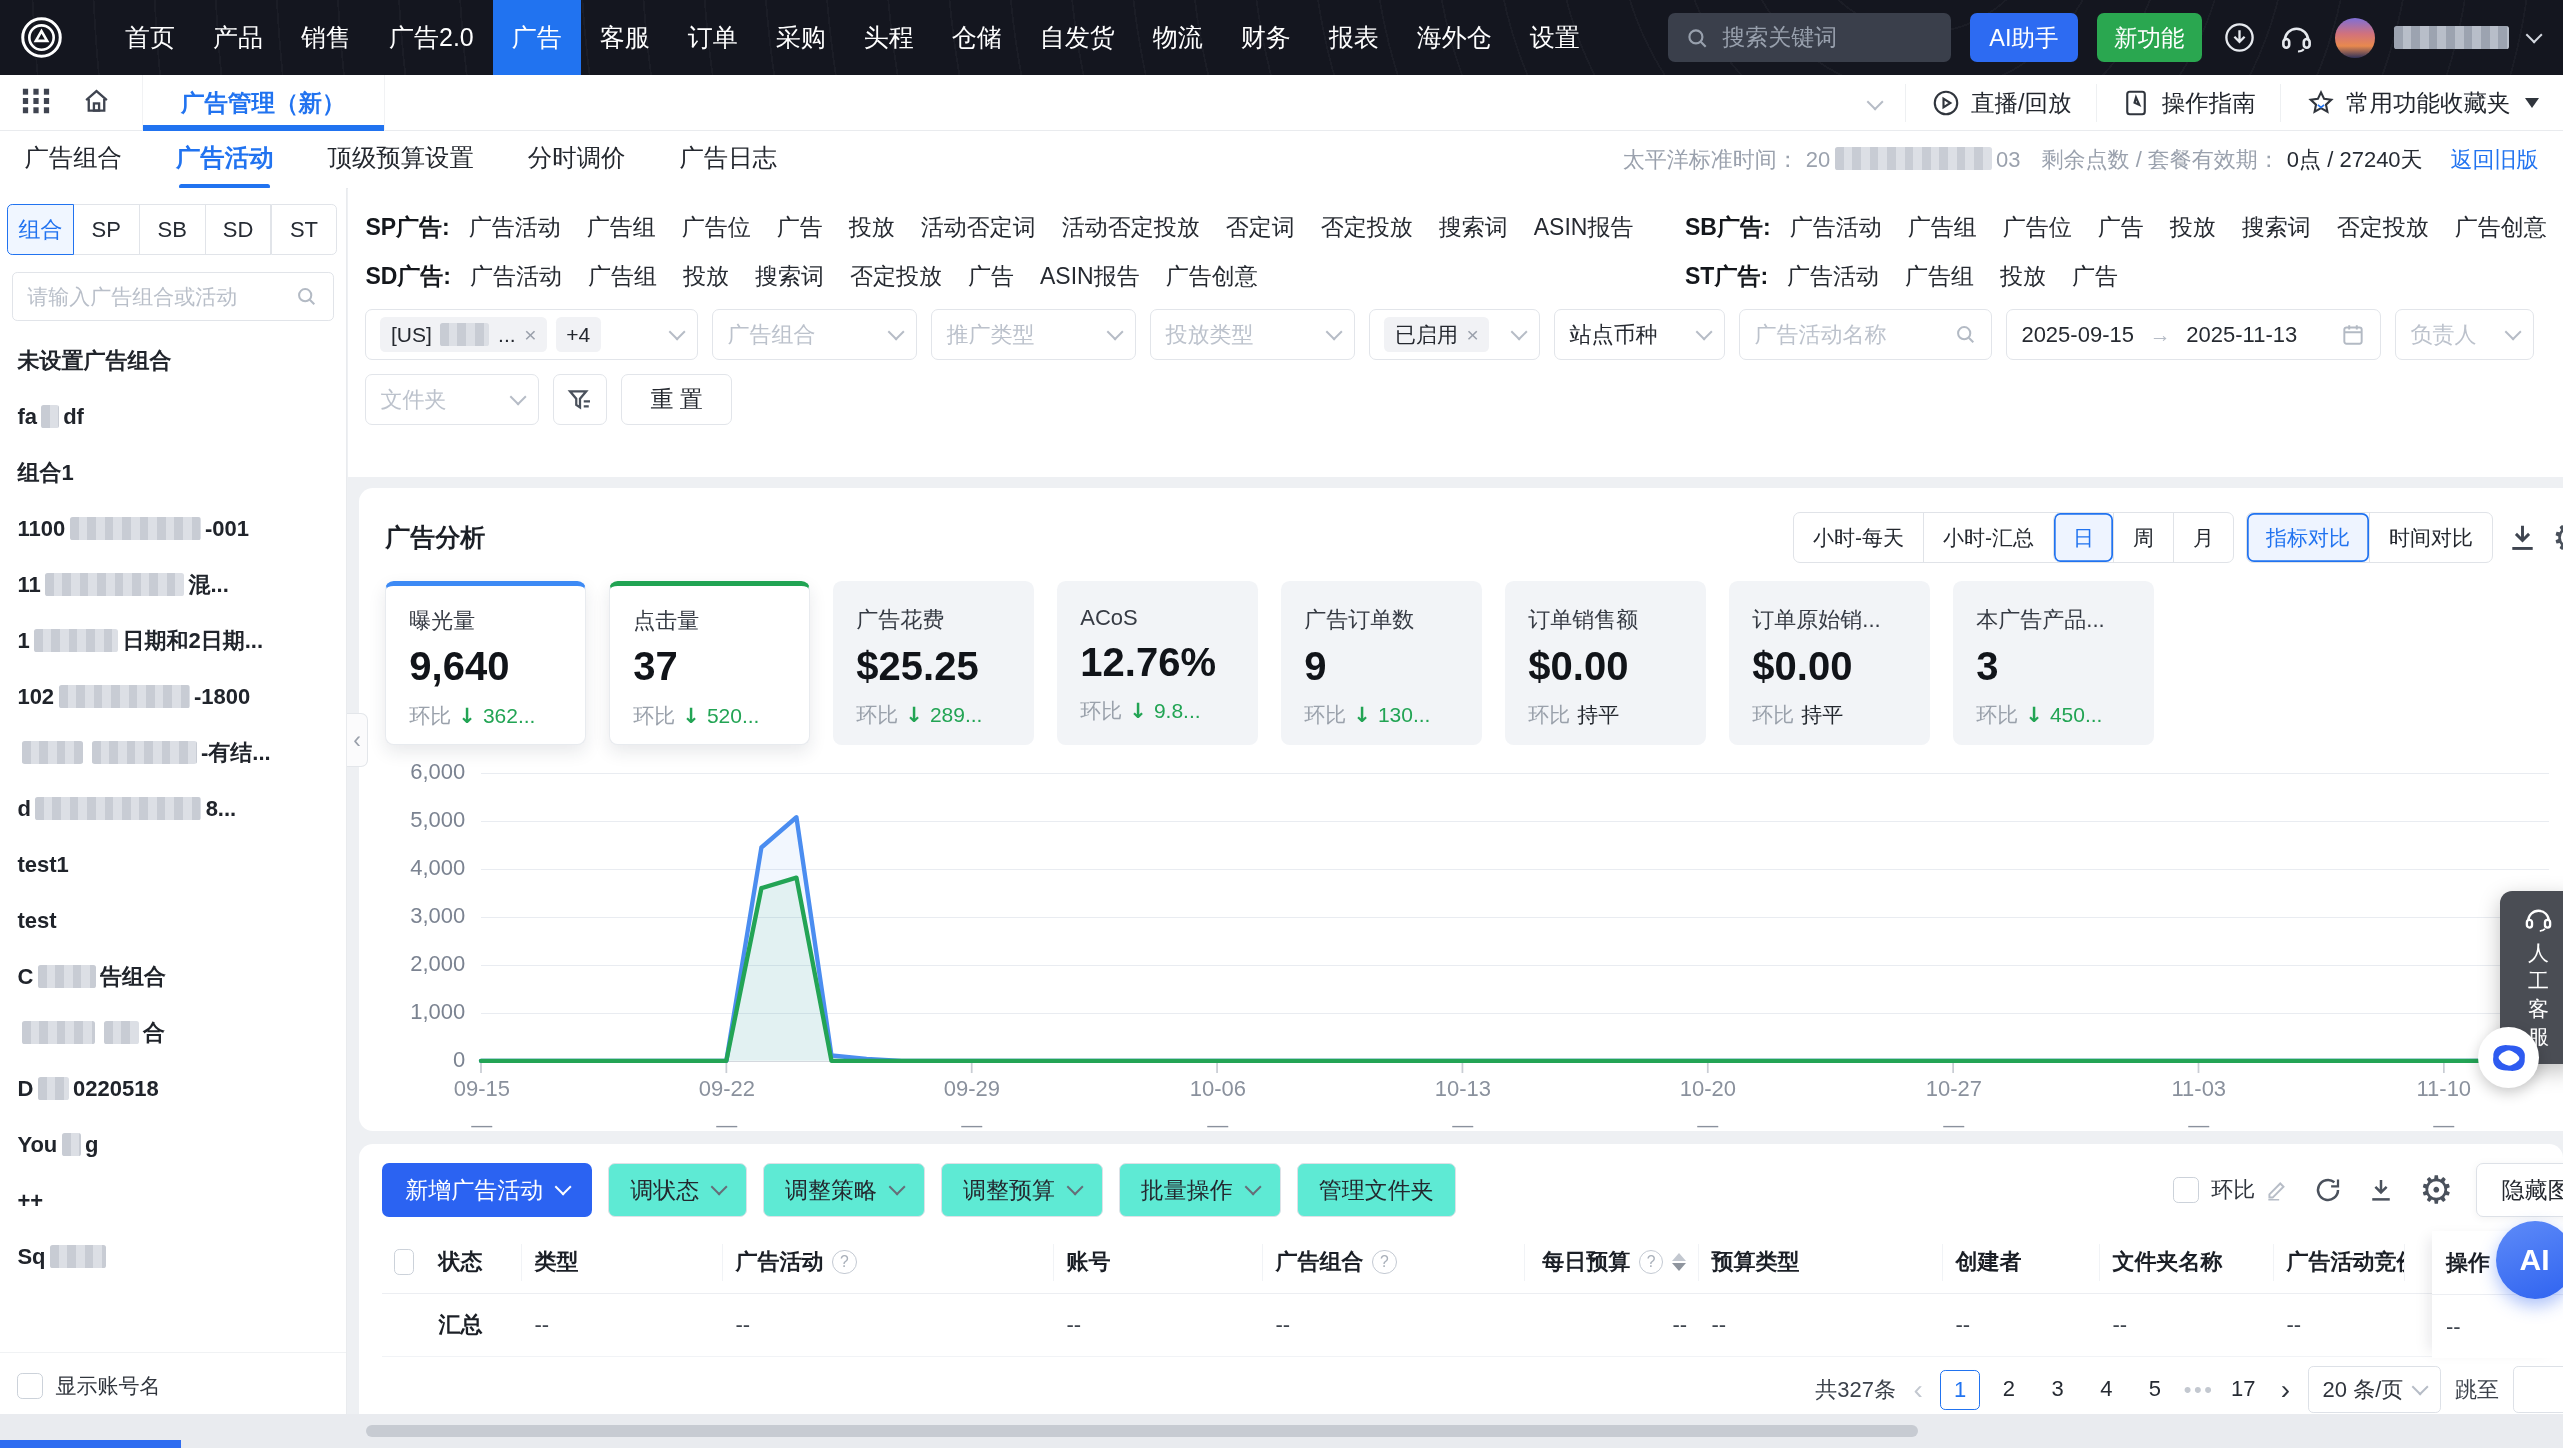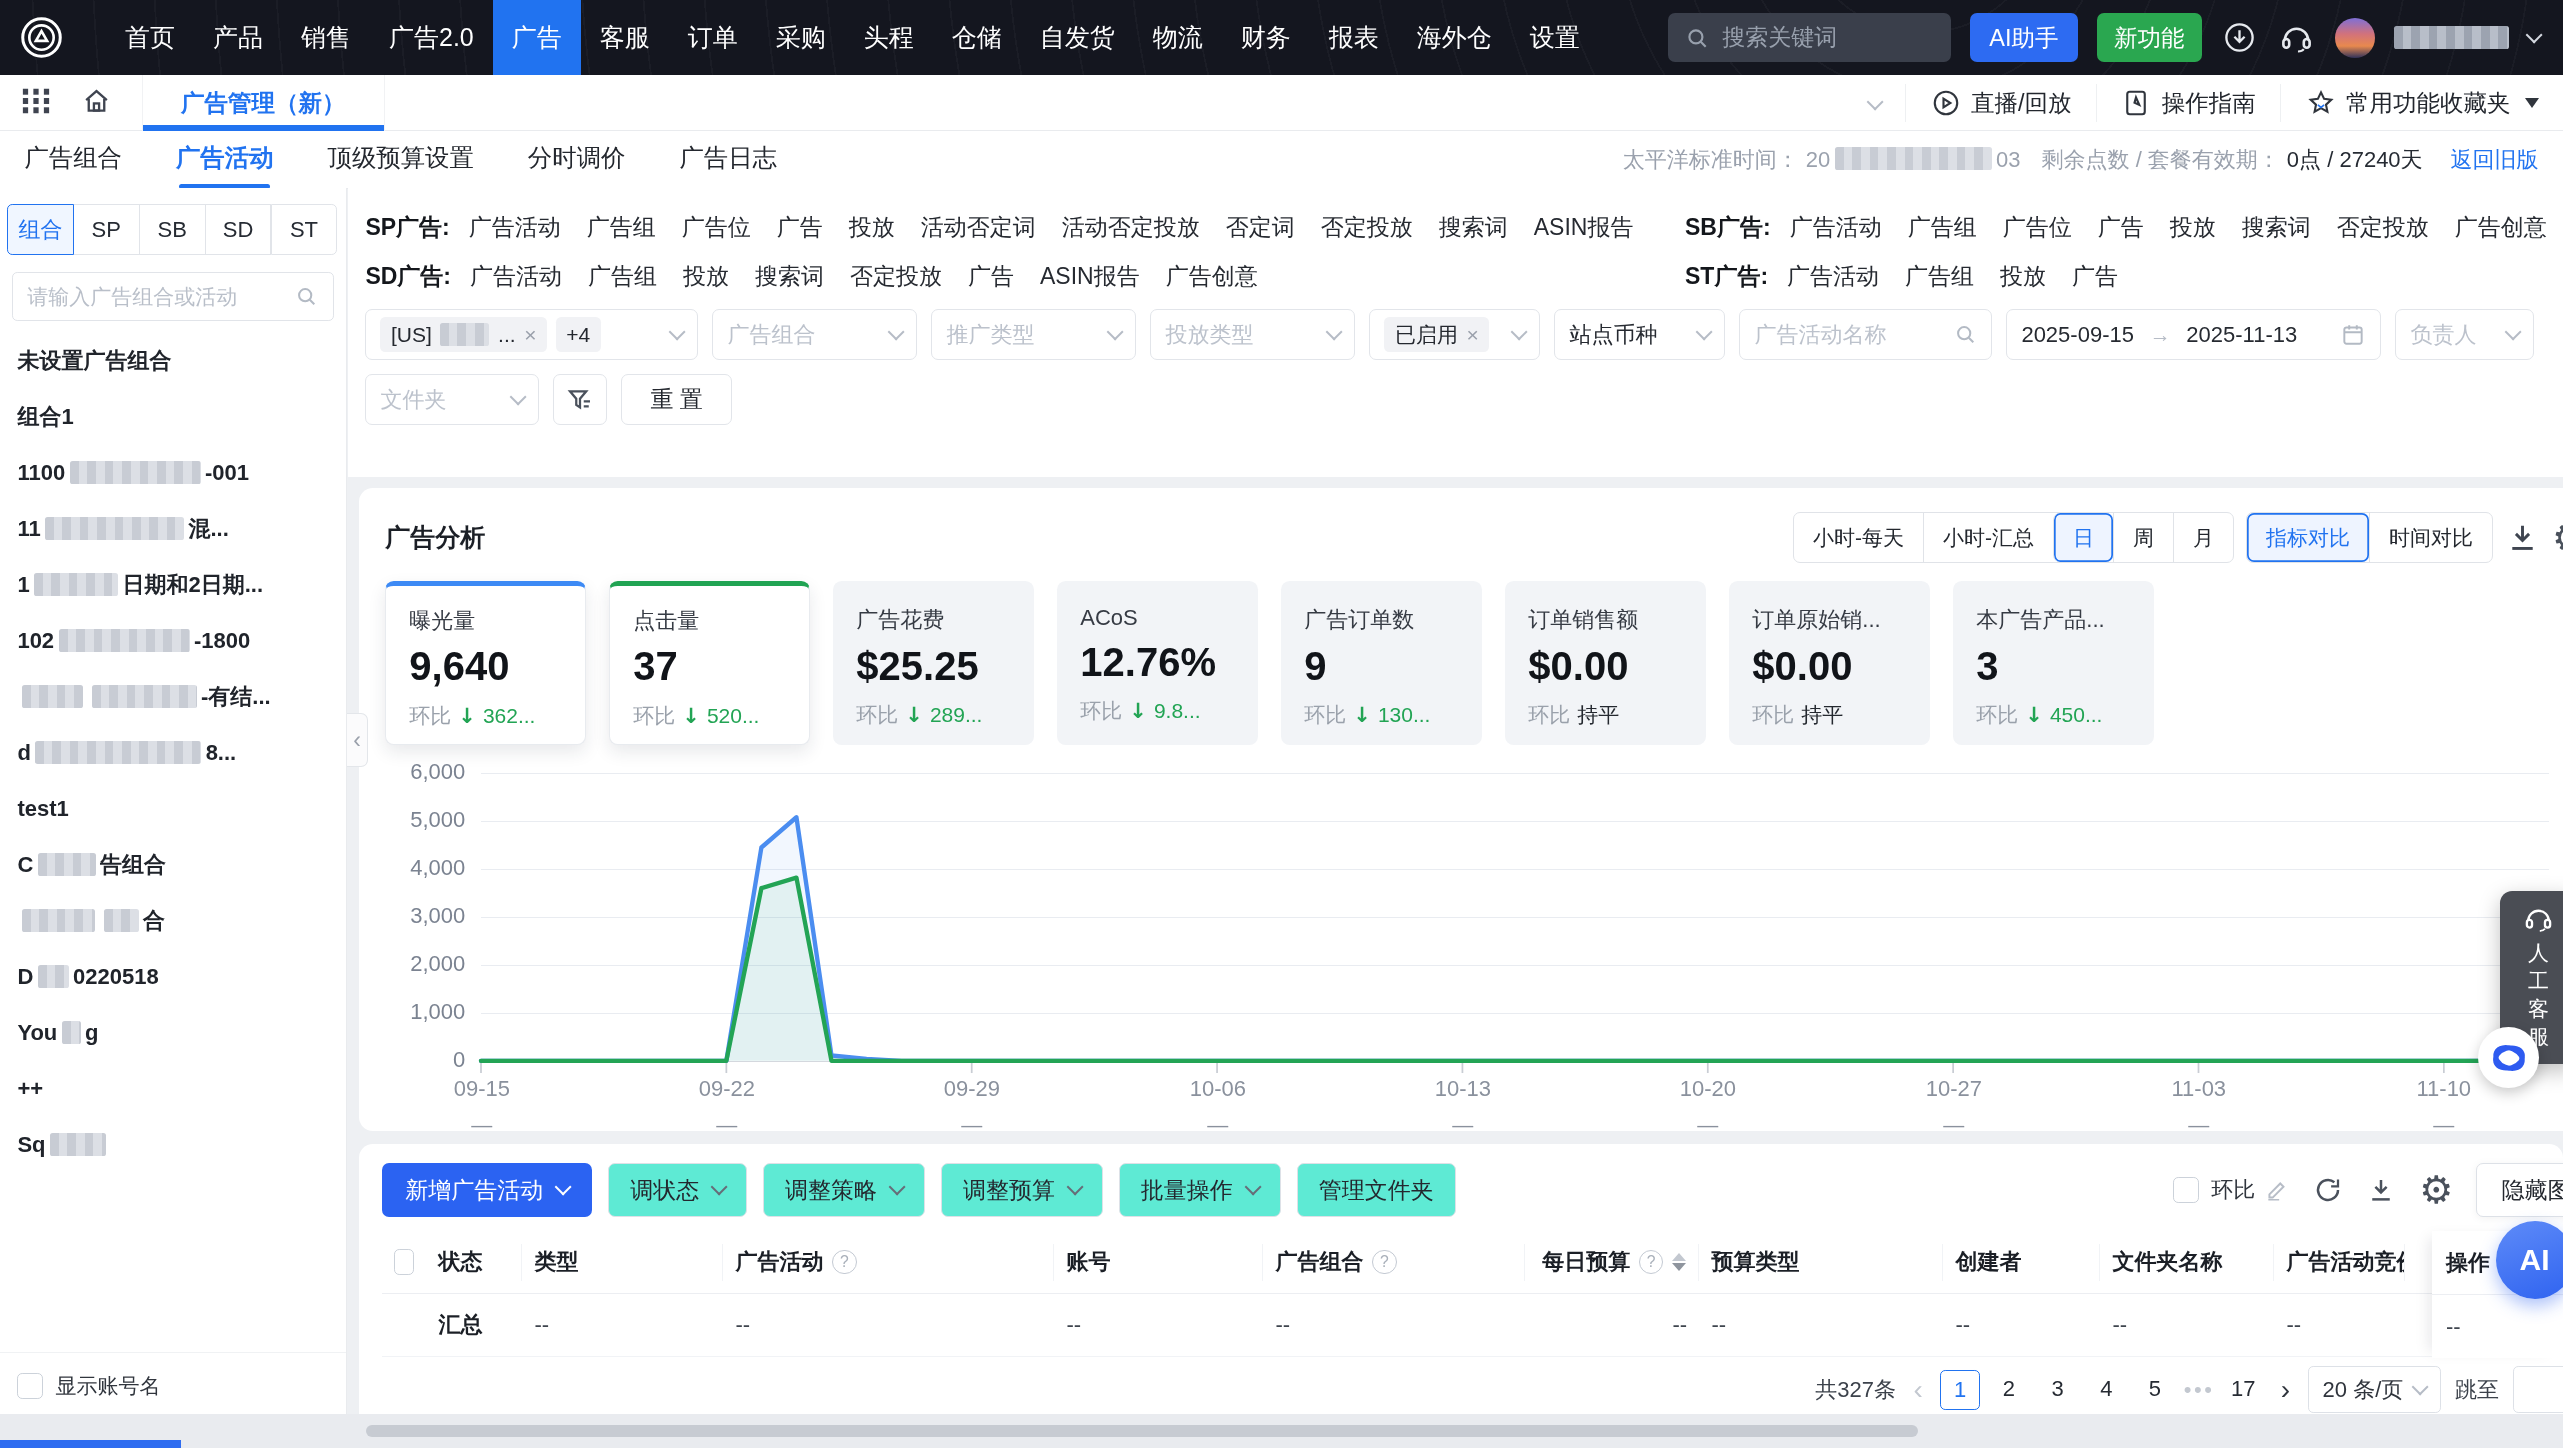--- a/index.html
+++ b/index.html
@@ -314,28 +314,30 @@
       </div>
     <div class="s-search">
       <input placeholder="请输入广告组合或活动" style="">
       <svg viewBox="0 0 24 24" fill="none" stroke="#b3bac4" stroke-width="2">
           <circle cx="11" cy="11" r="6"></circle>
           <path d="M15.5 15.5L20 20"></path>
         </svg>
     </div>
     <div class="side-list">
         <div class="side-item"><span>未设置广告组合</span></div>
+        <div class="side-item"><span>fa</span><span class="redact" style="width:17.4px"></span><span>df</span></div>
         <div class="side-item"><span>组合1</span></div>
         <div class="side-item"><span>1100</span><span class="redact" style="width:131px"></span><span>-001</span></div>
         <div class="side-item"><span>11</span><span class="redact" style="width:139px"></span><span>混...</span></div>
         <div class="side-item"><span>1</span><span class="redact" style="width:84px"></span><span>日期和2日期...</span></div>
         <div class="side-item"><span>102</span><span class="redact" style="width:131px"></span><span>-1800</span></div>
         <div class="side-item"><span class="redact" style="width:61px"></span><span class="redact" style="width:105px"></span><span>-有结...</span></div>
         <div class="side-item"><span>d</span><span class="redact" style="width:166px"></span><span>8...</span></div>
         <div class="side-item"><span>test1</span></div>
+        <div class="side-item"><span>test</span></div>
         <div class="side-item"><span>C</span><span class="redact" style="width:58px"></span><span>告组合</span></div>
         <div class="side-item"><span class="redact" style="width:73px"></span><span class="redact" style="width:35px"></span><span>合</span></div>
         <div class="side-item"><span>D</span><span class="redact" style="width:31px"></span><span>0220518</span></div>
         <div class="side-item"><span>You</span><span class="redact" style="width:19px"></span><span>g</span></div>
         <div class="side-item"><span>++</span></div>
         <div class="side-item"><span>Sq</span><span class="redact" style="width:56px"></span></div>
       </div>
     <div class="s-bottom">
       <span class="cbx"></span>
       <span>显示账号名</span>

